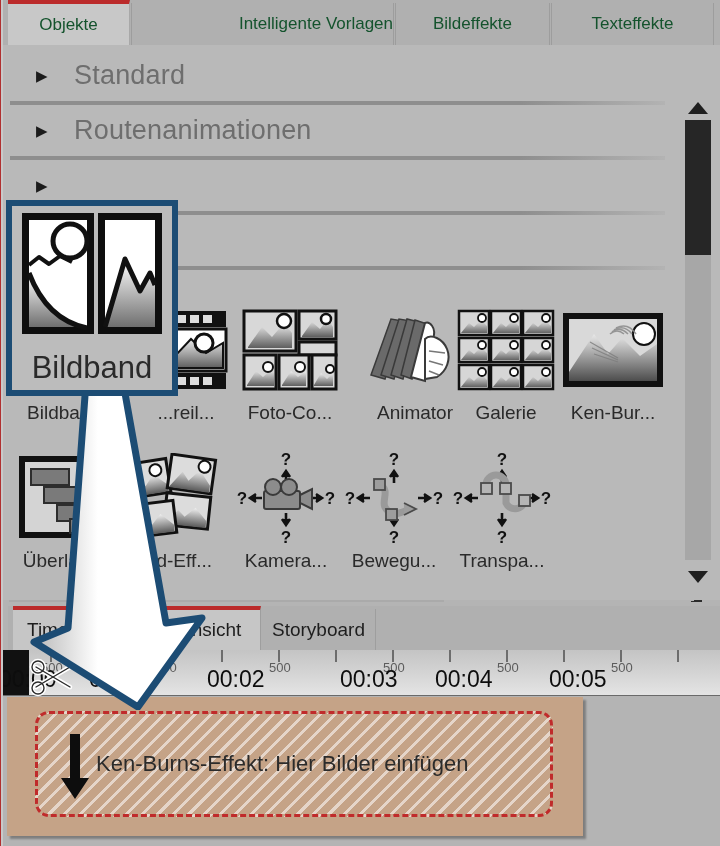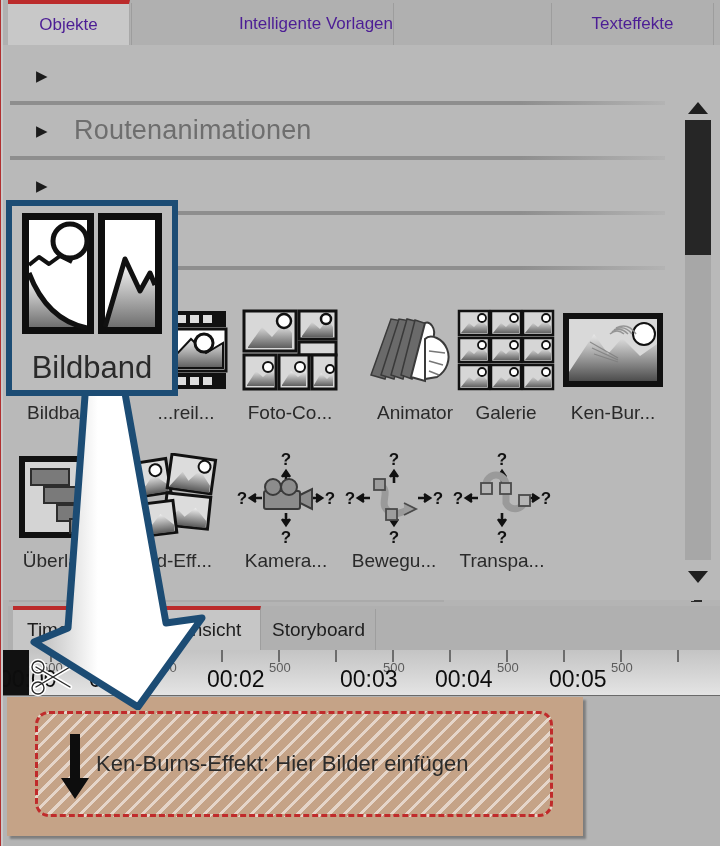--- a/index.html
+++ b/index.html
@@ -35,21 +35,21 @@
     position: absolute; left: 3px; top: 0;
     width: 717px; height: 45px;
     background: #b0b0b0;
   }
   .tab {
     position: absolute; top: 3px;
     height: 42px;
     background: #b0b0b0;
     border-left: 1px solid #9d9d9d;
     border-right: 1px solid #9d9d9d;
-    color: #4c1d95;
+    color: #14532d;
     font-size: 17px;
     display: flex; align-items: center; justify-content: center;
     white-space: nowrap;
   }
   .tab.active {
     background: #c8c8c8;
     border-top: 4px solid #bb2b2b;
     top: 0;
     height: 45px;
     border-left: none;
@@ -261,29 +261,33 @@
     <div class="left-rail-inner"></div>
   </div>
 
   <div class="tabstrip">
     <div class="tab active" style="left:5px;width:122px;">
       <span>Objekte</span>
     </div>
     <div class="tab" style="left:128px;width:263px;justify-content:flex-end;">
       <span>Intelligente Vorlagen</span>
     </div>
+    <div class="tab" style="left:392px;width:155px;">
+      <span>Bildeffekte</span>
+    </div>
     <div class="tab" style="left:548px;width:163px;">
       <span>Texteffekte</span>
     </div>
   </div>
 
   <div class="panel">
 
     <div class="cat-row" style="top:5px;">
       <span class="cat-tri">▶</span>
+      <span class="cat-label">Standard</span>
     </div>
     <div class="cat-sep" style="top:56px;"></div>
 
     <div class="cat-row" style="top:60px;">
       <span class="cat-tri">▶</span>
       <span class="cat-label">Routenanimationen</span>
     </div>
     <div class="cat-sep" style="top:111px;"></div>
 
     <div class="cat-row" style="top:115px;">

